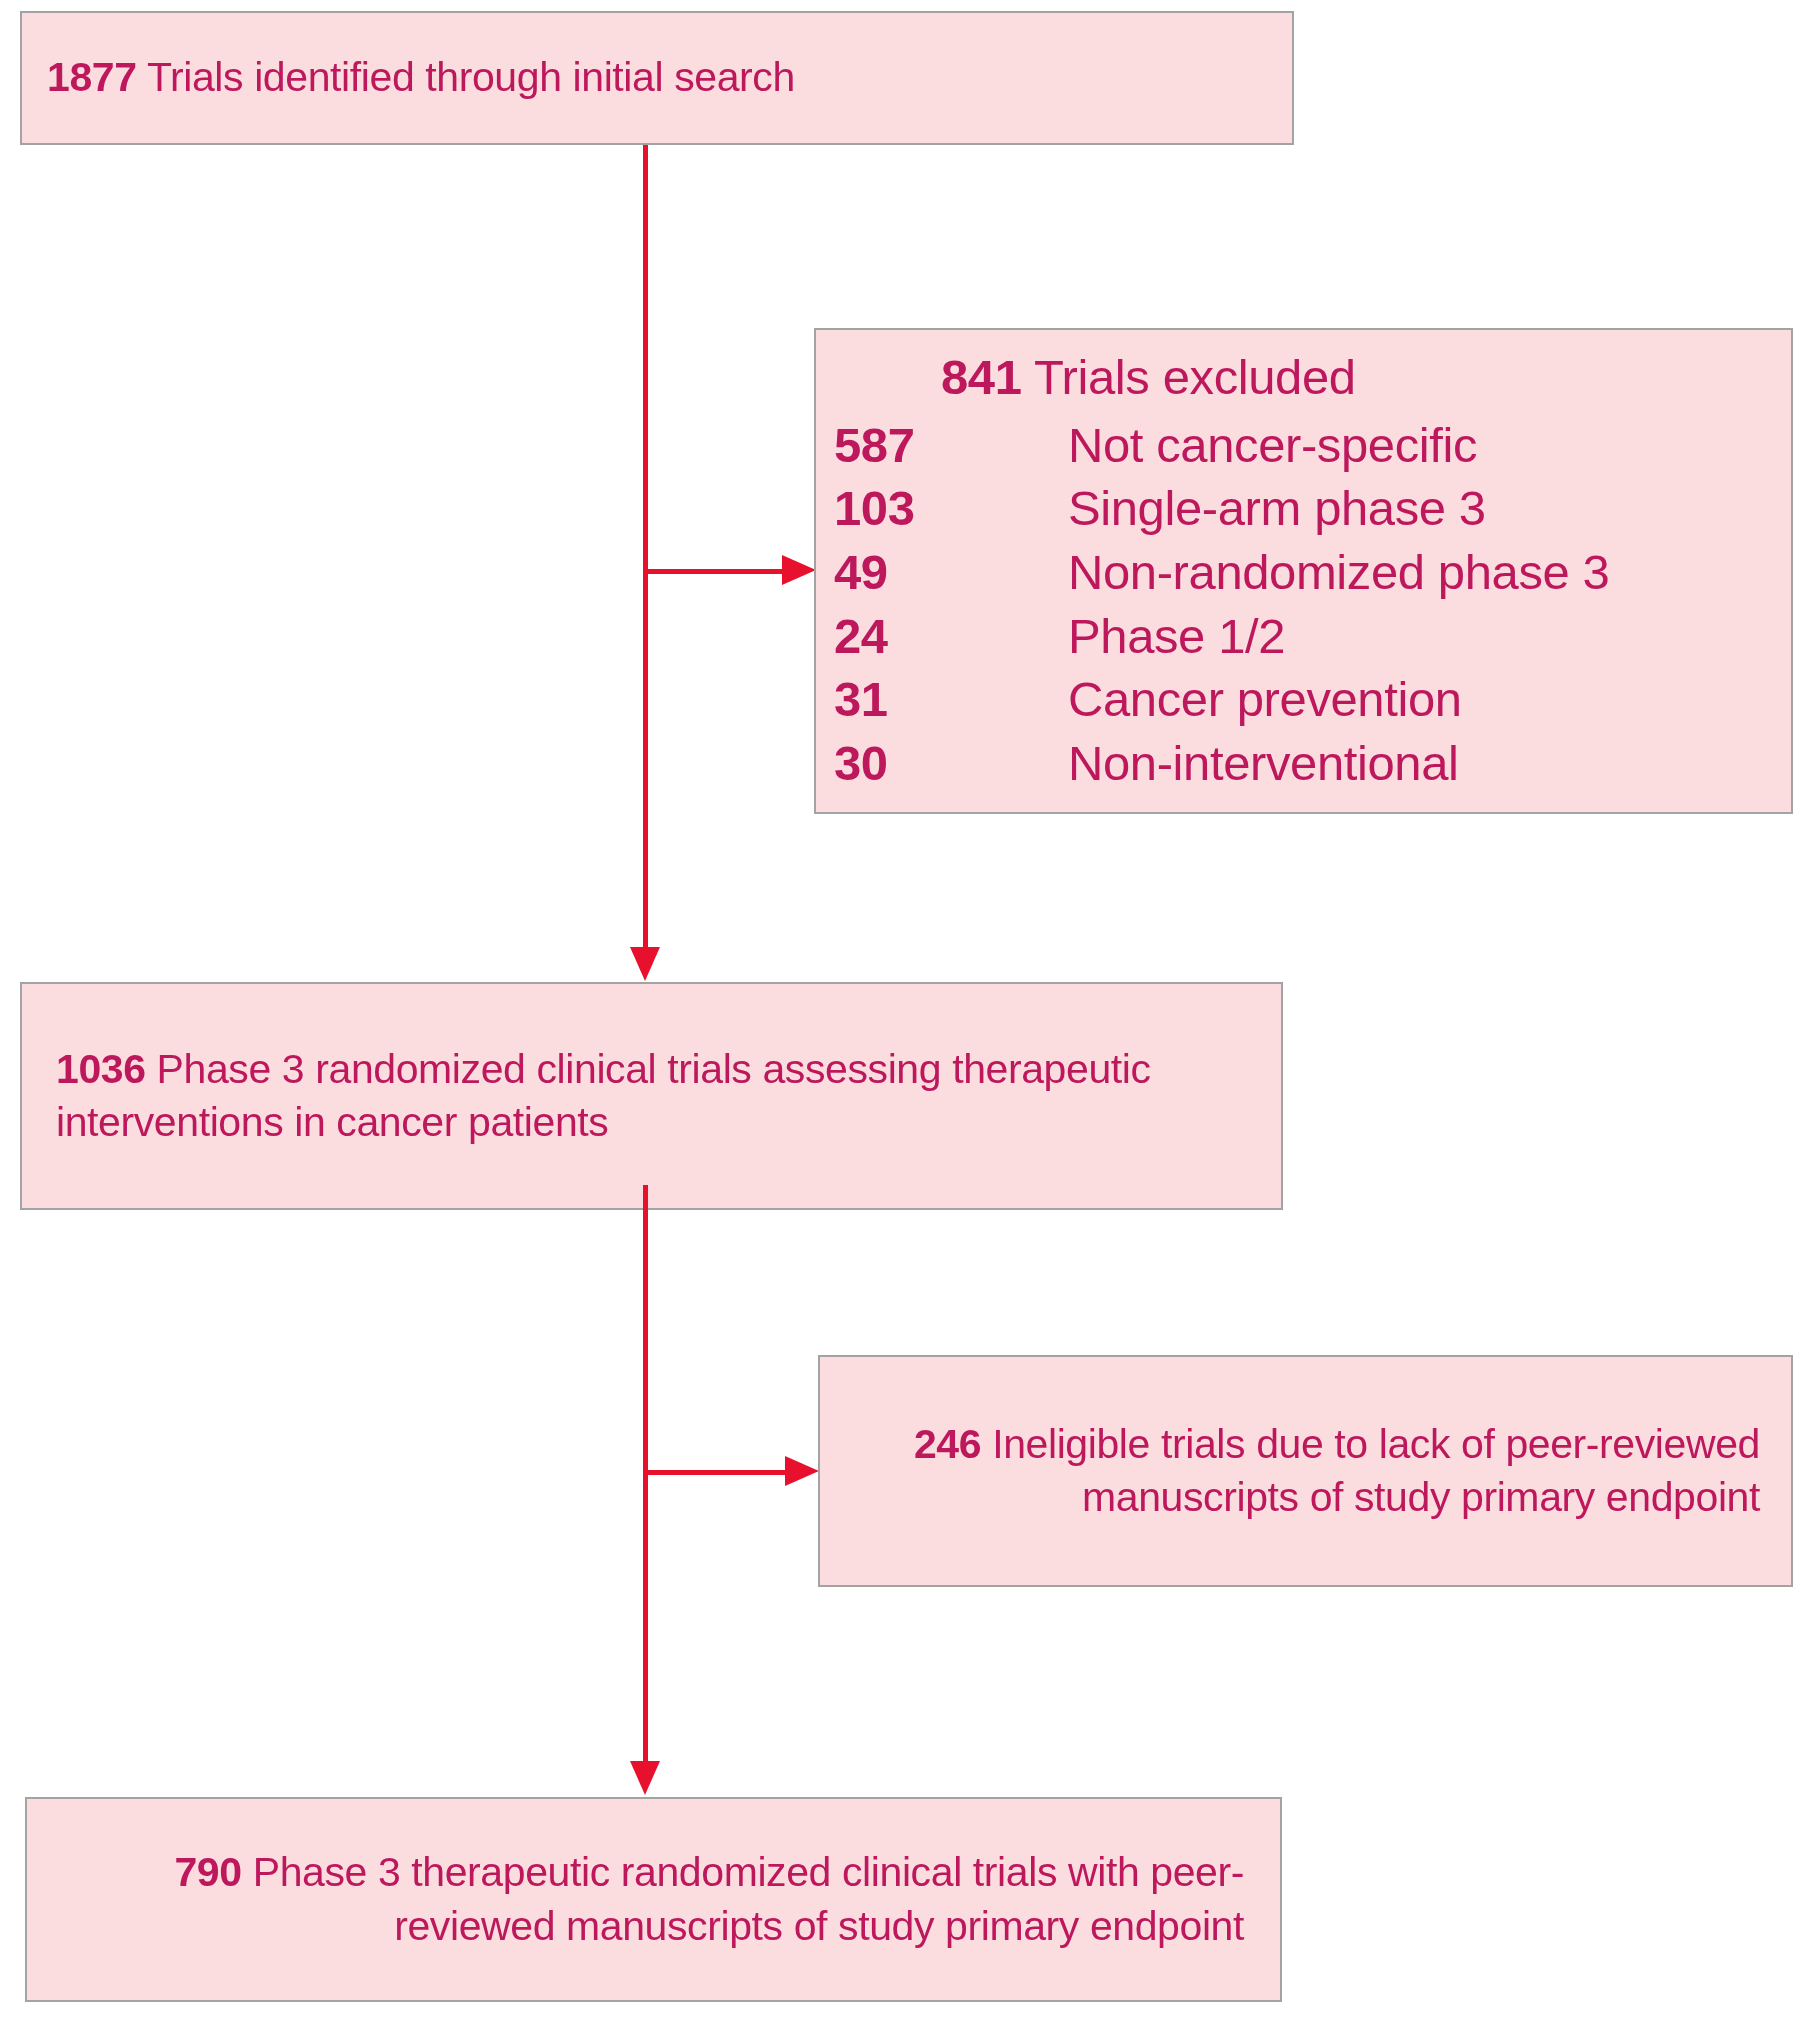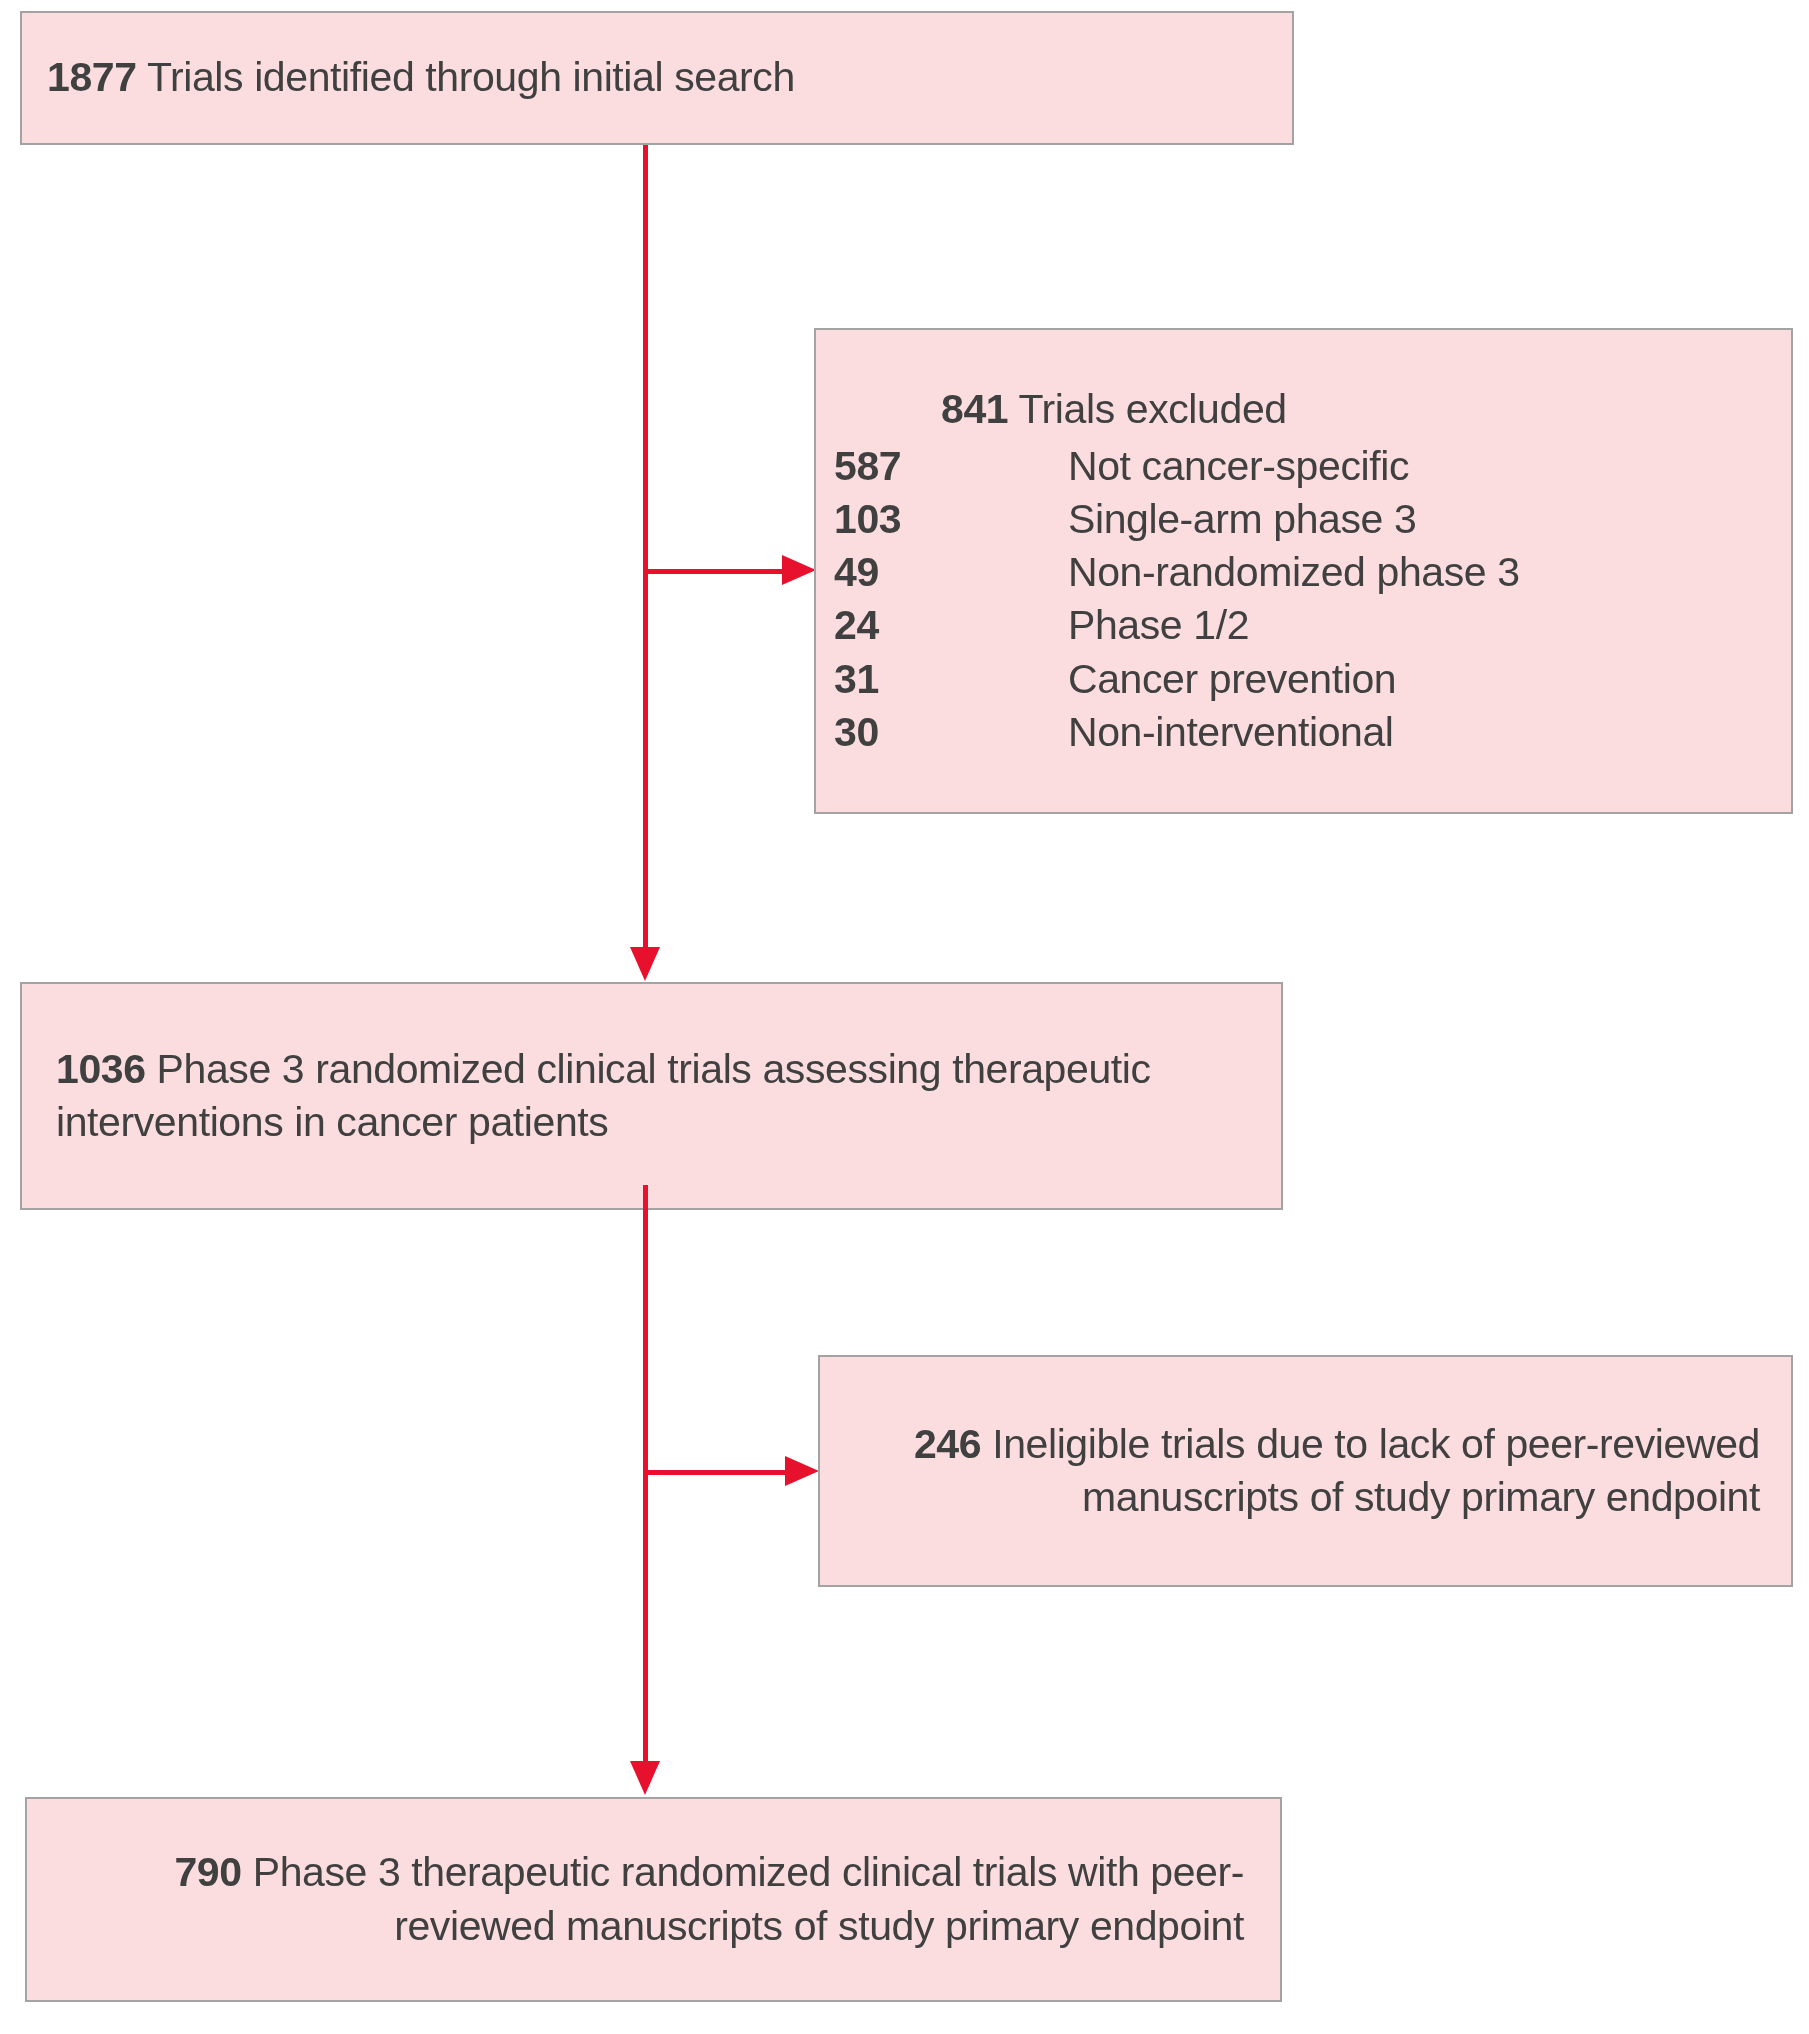--- a/index.html
+++ b/index.html
@@ -19,21 +19,21 @@
     overflow: hidden;
   }
   .flow-box {
     position: absolute;
     background: #fbdde0;
     border: 2.7px solid #a3a3a3;
     box-sizing: border-box;
     display: flex;
     flex-direction: column;
     justify-content: center;
-    color: #404040;
+    color: #be185d;
     font-family: "Liberation Sans", sans-serif;
     font-size: 41px;
     line-height: 1.30;
     letter-spacing: -0.4px;
   }
   .flow-box .inner {
     padding: 0 25px;
     width: 100%;
     box-sizing: border-box;
   }
@@ -104,21 +104,21 @@
       <span class="num">1877</span><span> </span><span>Trials identified through initial search</span>
     </div>
   </div>
 
   <div class="v-line" style="left:643px; top:145px; height:803px;"></div>
   <div class="arrow-down" style="left:630px; top:947px;"></div>
 
   <div class="h-line" style="left:643px; top:569px; width:140px;"></div>
   <div class="arrow-right" style="left:782px; top:555px;"></div>
 
-  <div class="flow-box" style="left:814px; top:328px; width:979px; height:486px; font-size:41px;">
+  <div class="flow-box" style="left:814px; top:328px; width:979px; height:486px; font-size:49px;">
     <div class="inner" style="padding:0 18px;">
       <div class="excl-title">
         <span class="num">841</span><span> </span><span>Trials excluded</span>
       </div>
 
       <div class="excl-row">
         <span class="excl-num">587</span>
         <span class="excl-lab">Not cancer-specific</span>
       </div>
 

